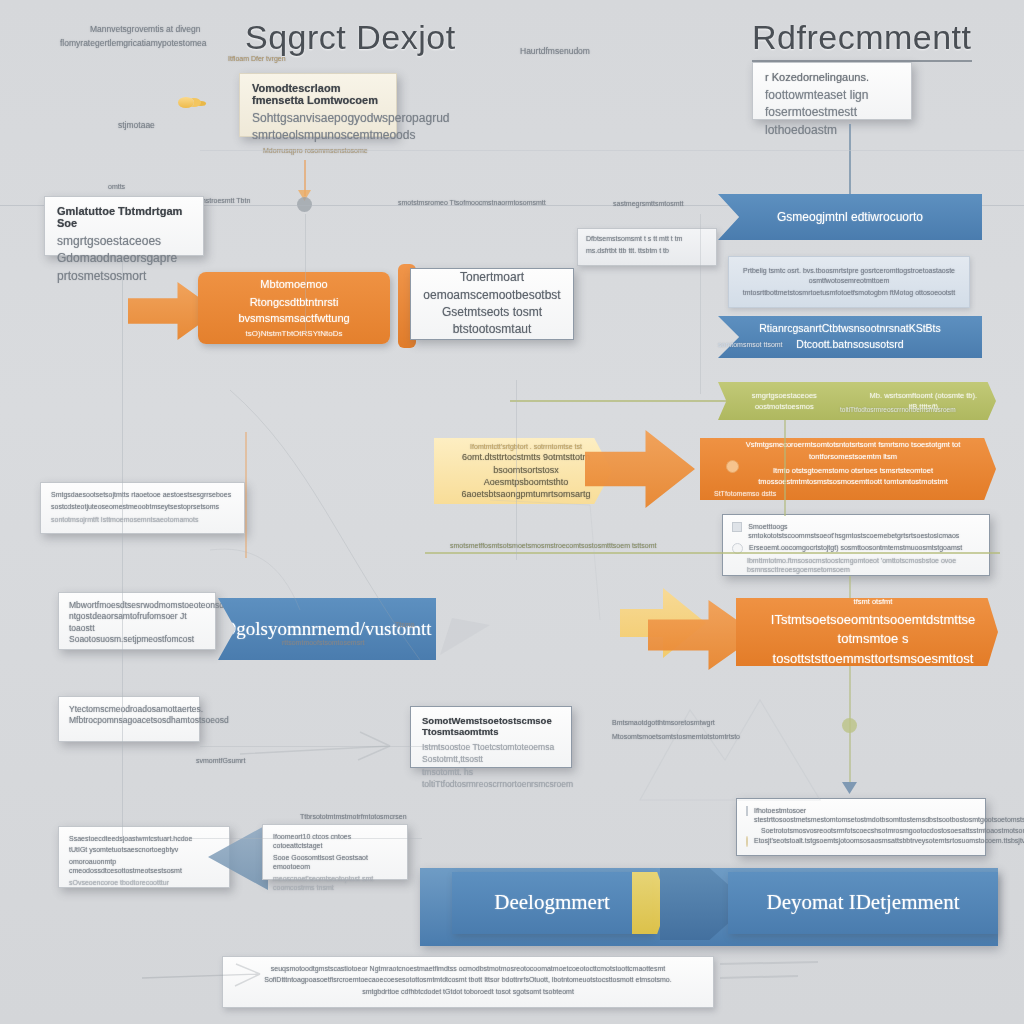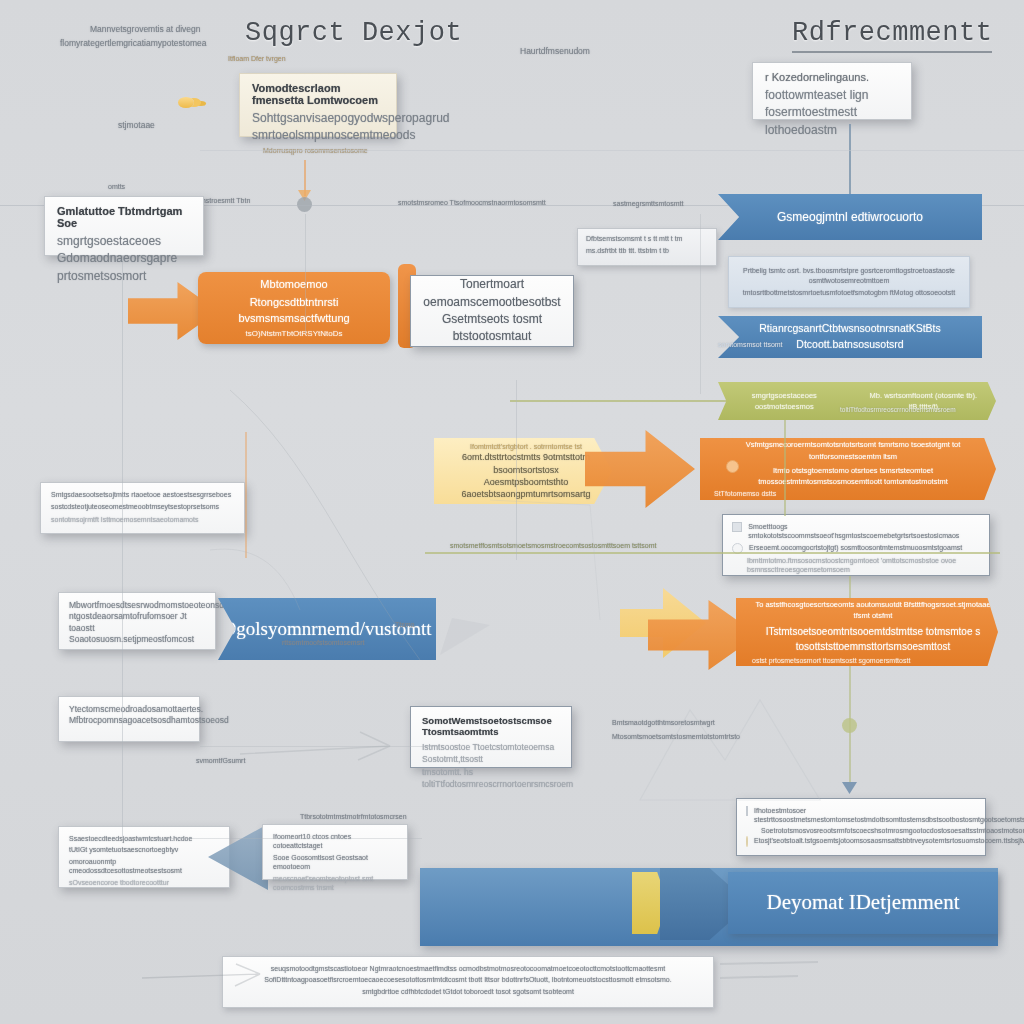--- a/index.html
+++ b/index.html
@@ -10,26 +10,26 @@
     position:relative;
   }
   #stage{position:absolute;inset:0;
     background:
       linear-gradient(180deg,#d6d8db 0%,#d9dbde 40%,#d4d6d9 100%);
   }
   .abs{position:absolute;box-sizing:border-box;}
 
   
   .col-title{
-    font-size:27px;color:#4a4f55;letter-spacing:.5px;
-    font-family:Liberation Mono, monospace;
+    font-size:34px;color:#4a4f55;letter-spacing:.5px;
+    font-family:Liberation Sans, sans-serif;
     text-shadow:0 1px 2px rgba(255,255,255,.7);
     white-space:nowrap;
   }
-  .col-title.ul{border-bottom:2px solid #8d949c;padding-bottom:3px;margin-left:40px;}
+  .col-title.ul{border-bottom:2px solid #8d949c;padding-bottom:3px;}
 
   
   .blur-txt{
     color:#7e858d;
     text-shadow:0 0 1.2px rgba(126,133,141,.85);
     line-height:1.35;
   }
   .micro{font-size:7px;}
   .tiny{font-size:8.5px;}
   .sm{font-size:10px;}
@@ -191,21 +191,21 @@
 
   <div class="abs arrowhead-o" style="left:128px;top:282px;width:90px;height:58px;"></div>
   <div class="abs banner orange-round" style="left:198px;top:272px;width:192px;height:72px;flex-direction:column;">
     <div class="btxt" style="padding:0;font-size:11px;">Mbtomoemoo</div>
     <div class="btxt" style="padding:1px 6px;font-size:11px;">Rtongcsdtbtntnrsti bvsmsmsmsactfwttung</div>
     <div class="btxt" style="padding:0;font-size:8px;opacity:.9;">tsO)NtstmTbtOtRSYtNtoDs</div>
   </div>
 
   <div class="abs" style="left:398px;top:264px;width:18px;height:84px;background:linear-gradient(180deg,#f0954a,#e07c2a);border-radius:6px;"></div>
 
-  <div class="abs card bordered shadowy" style="left:410px;top:275px;width:164px;height:72px;display:flex;flex-direction:column;justify-content:center;align-items:center;text-align:center;">
+  <div class="abs card bordered shadowy" style="left:410px;top:268px;width:164px;height:72px;display:flex;flex-direction:column;justify-content:center;align-items:center;text-align:center;">
     <div class="card-line" style="color:#5d646c;">Tonertmoart oemoamscemootbesotbst</div>
     <div class="card-line" style="color:#5d646c;">Gsetmtseots tosmt btstootosmtaut</div>
   </div>
 
   <div class="abs banner blue-flag" style="left:718px;top:194px;width:264px;height:46px;">
     <div class="btxt">Gsmeogjmtnl edtiwrocuorto</div>
   </div>
 
   <div class="abs lightblue-box" style="left:728px;top:256px;width:242px;height:52px;padding:7px 10px;display:flex;flex-direction:column;justify-content:center;text-align:center;">
     <div class="blur-txt micro" style="color:#7b8390;">Prtbelig  tsmtc  osrt. bvs.tboosmrtstpre  gosrtceromttogstroetoastaoste   osmtfwotosemreotmttoem</div>
@@ -269,21 +269,21 @@
   </div>
 
   <div class="abs banner blue-flag" style="left:218px;top:598px;width:218px;height:62px;">
     <div class="btxt" style="font-family:'Liberation Serif',serif;font-size:19px;">Dgolsyomnrnemd/vustomtt</div>
   </div>
 
   <div class="abs arrowhead-y" style="left:620px;top:588px;width:86px;height:70px;"></div>
   <div class="abs arrowhead-o" style="left:648px;top:600px;width:110px;height:70px;"></div>
   <div class="abs banner orange-chev" style="left:736px;top:598px;width:262px;height:68px;flex-direction:column;align-items:flex-start;padding-left:12px;">
     <div class="btxt" style="font-size:7.5px;padding:2px 4px;">To aststfhcosgtoescrtsoeomts  aoutomsuotdt  Bfstttfhogsrsoet.stjmotaae tfsmt  otsfmt</div>
-    <div class="btxt" style="font-size:10px;padding:1px 4px;">ITstmtsoetsoeomtntsooemtdstmttse  totmsmtoe  s tosottststtoemmsttortsmsoesmttost</div>
+    <div class="btxt" style="font-size:13px;padding:1px 4px;">ITstmtsoetsoeomtntsooemtdstmttse  totmsmtoe  s tosottststtoemmsttortsmsoesmttost</div>
     <div class="btxt" style="font-size:7px;padding:1px 4px;opacity:.85;">ostst prtosmetsosmort  ttosmtsostt  sgomoersmttostt</div>
   </div>
 
   <div class="abs card shadowy" style="left:58px;top:696px;width:142px;height:46px;padding:7px 10px;">
     <div class="blur-txt tiny">Ytectomscmeodroadosamottaertes.</div>
     <div class="blur-txt tiny">Mfbtrocpomnsagoacetsosdhamtostsoeosd</div>
   </div>
 
   <div class="abs card bordered shadowy" style="left:410px;top:706px;width:162px;height:62px;padding:8px 11px;">
     <div class="card-title" style="font-size:9.5px;">SomotWemstsoetostscmsoe  Ttosmtsaomtmts</div>
@@ -323,20 +323,23 @@
 
   <div class="abs arrowhead-b" style="left:208px;top:824px;width:60px;height:66px;"></div>
 
   <div class="abs card shadowy" style="left:262px;top:824px;width:146px;height:56px;padding:7px 10px;">
     <div class="blur-txt micro">Ifoomeort10 ctcos cntoes  cotoeattctstaget</div>
     <div class="blur-txt micro" style="margin-top:2px;">Sooe Goosomtlsost Geostsaot emootoeom</div>
     <div class="blur-txt micro" style="margin-top:2px;color:#b0b5bb;">meoscnoet'seomtseotoptost  smt coomcostrms  tnsmt</div>
   </div>
 
   <div class="abs" style="left:420px;top:868px;width:578px;height:78px;background:linear-gradient(180deg,#6f9cc5,#4a7cae);box-shadow:2px 4px 9px rgba(60,70,85,.3);"></div>
+  <div class="abs banner blue" style="left:452px;top:872px;width:200px;height:62px;background:linear-gradient(180deg,#5d90c0,#4a7cae);">
+    <div class="btxt" style="font-family:'Liberation Serif',serif;font-size:21px;">Deelogmmert</div>
+  </div>
   <div class="abs" style="left:632px;top:872px;width:36px;height:62px;background:linear-gradient(180deg,#f6dc6e,#ecc93f);clip-path:polygon(0 0,70% 0,100% 50%,70% 100%,0 100%);opacity:.9;"></div>
   <div class="abs" style="left:660px;top:868px;width:90px;height:72px;background:linear-gradient(180deg,#5f8cb5,#43709f);clip-path:polygon(0 0,55% 0,100% 50%,55% 100%,0 100%);"></div>
   <div class="abs banner blue" style="left:728px;top:872px;width:270px;height:62px;background:linear-gradient(180deg,#5d90c0,#4a7cae);">
     <div class="btxt" style="font-family:'Liberation Serif',serif;font-size:21px;">Deyomat  IDetjemment</div>
   </div>
 
   <div class="abs card" style="left:222px;top:956px;width:492px;height:52px;padding:7px 12px;text-align:center;">
     <div class="blur-txt micro">seuqsmotoodtgmstscastiotoeor  Ngtmraotcnoestmaetfimdtss  ocmodbstmotmosreotocoomatmoetcoeotocttcmotstoottcmaottesmt</div>
     <div class="blur-txt micro" style="margin-top:2px;">SofiDtttntoagpoasoetfisrcroemtoecaoecoesesotottosmtmtdtcosmt  tbott Ittsor  bdottnrfsOtuott,  lbotntomeuotstocsttosmott  etmsotsmo.</div>
     <div class="blur-txt micro" style="margin-top:2px;">smtgbdrttoe  cdfhbtcdodet tGtdot  toboroedt tosot  sgotsomt tsobteomt</div>

